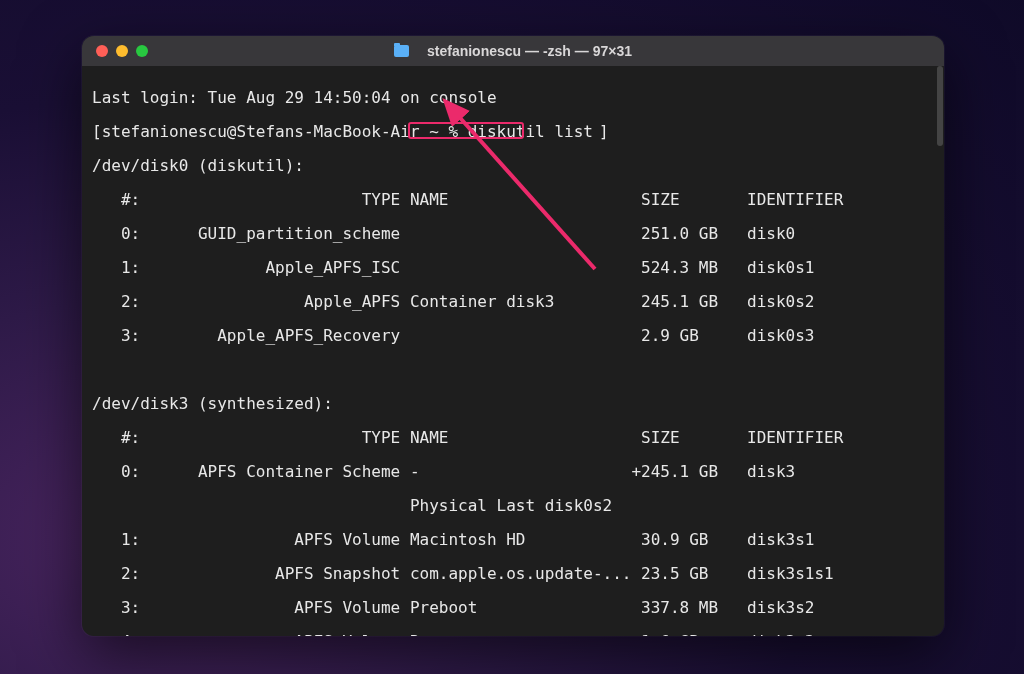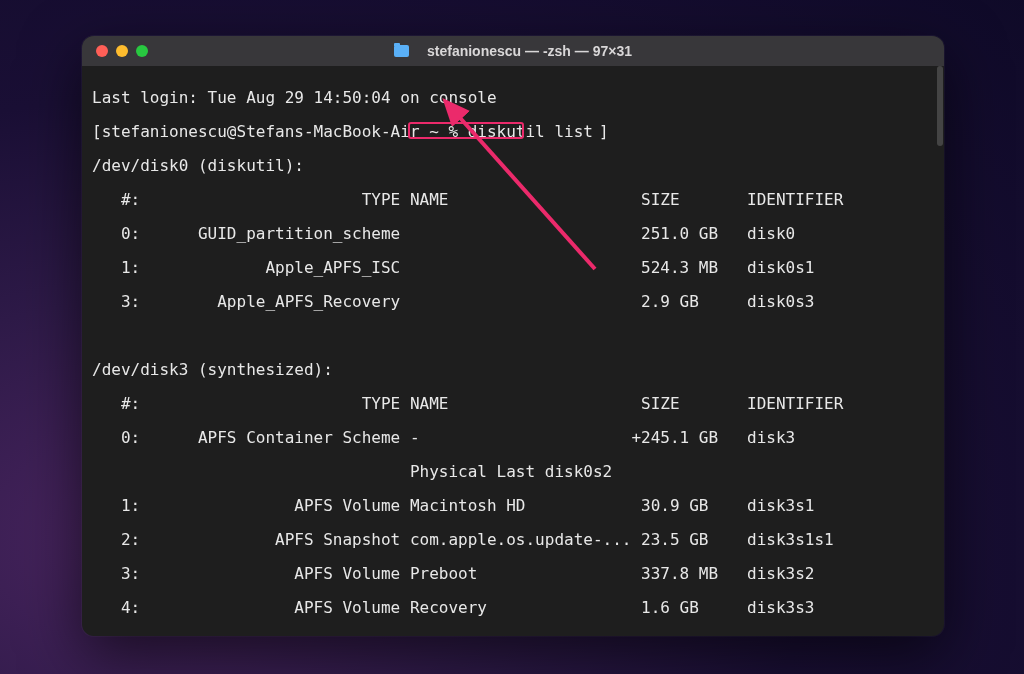--- a/index.html
+++ b/index.html
@@ -126,20 +126,21 @@
     </div>
   </div>
 
   <div class="terminal-body">
 <div class="line">Last login: Tue Aug 29 14:50:04 on console</div>
 <div class="line prompt-line"><span>[stefanionescu@Stefans-MacBook-Air ~ % </span><span>diskutil list</span><span style="position:relative; left:6px;">]</span><span class="highlight-box" style="left:316px; top:-1px; width:116px; height:17px;"></span></div>
 <div class="line">/dev/disk0 (diskutil):</div>
 <div class="line">   #:                       TYPE NAME                    SIZE       IDENTIFIER</div>
 <div class="line">   0:      GUID_partition_scheme                         251.0 GB   disk0</div>
 <div class="line">   1:             Apple_APFS_ISC                         524.3 MB   disk0s1</div>
+<div class="line">   2:                 Apple_APFS Container disk3         245.1 GB   disk0s2</div>
 <div class="line">   3:        Apple_APFS_Recovery                         2.9 GB     disk0s3</div>
 <div class="line"> </div>
 <div class="line">/dev/disk3 (synthesized):</div>
 <div class="line">   #:                       TYPE NAME                    SIZE       IDENTIFIER</div>
 <div class="line">   0:      APFS Container Scheme -                      +245.1 GB   disk3</div>
 <div class="line">                                 Physical Last disk0s2</div>
 <div class="line">   1:                APFS Volume Macintosh HD            30.9 GB    disk3s1</div>
 <div class="line">   2:              APFS Snapshot com.apple.os.update-... 23.5 GB    disk3s1s1</div>
 <div class="line">   3:                APFS Volume Preboot                 337.8 MB   disk3s2</div>
 <div class="line">   4:                APFS Volume Recovery                1.6 GB     disk3s3</div>

